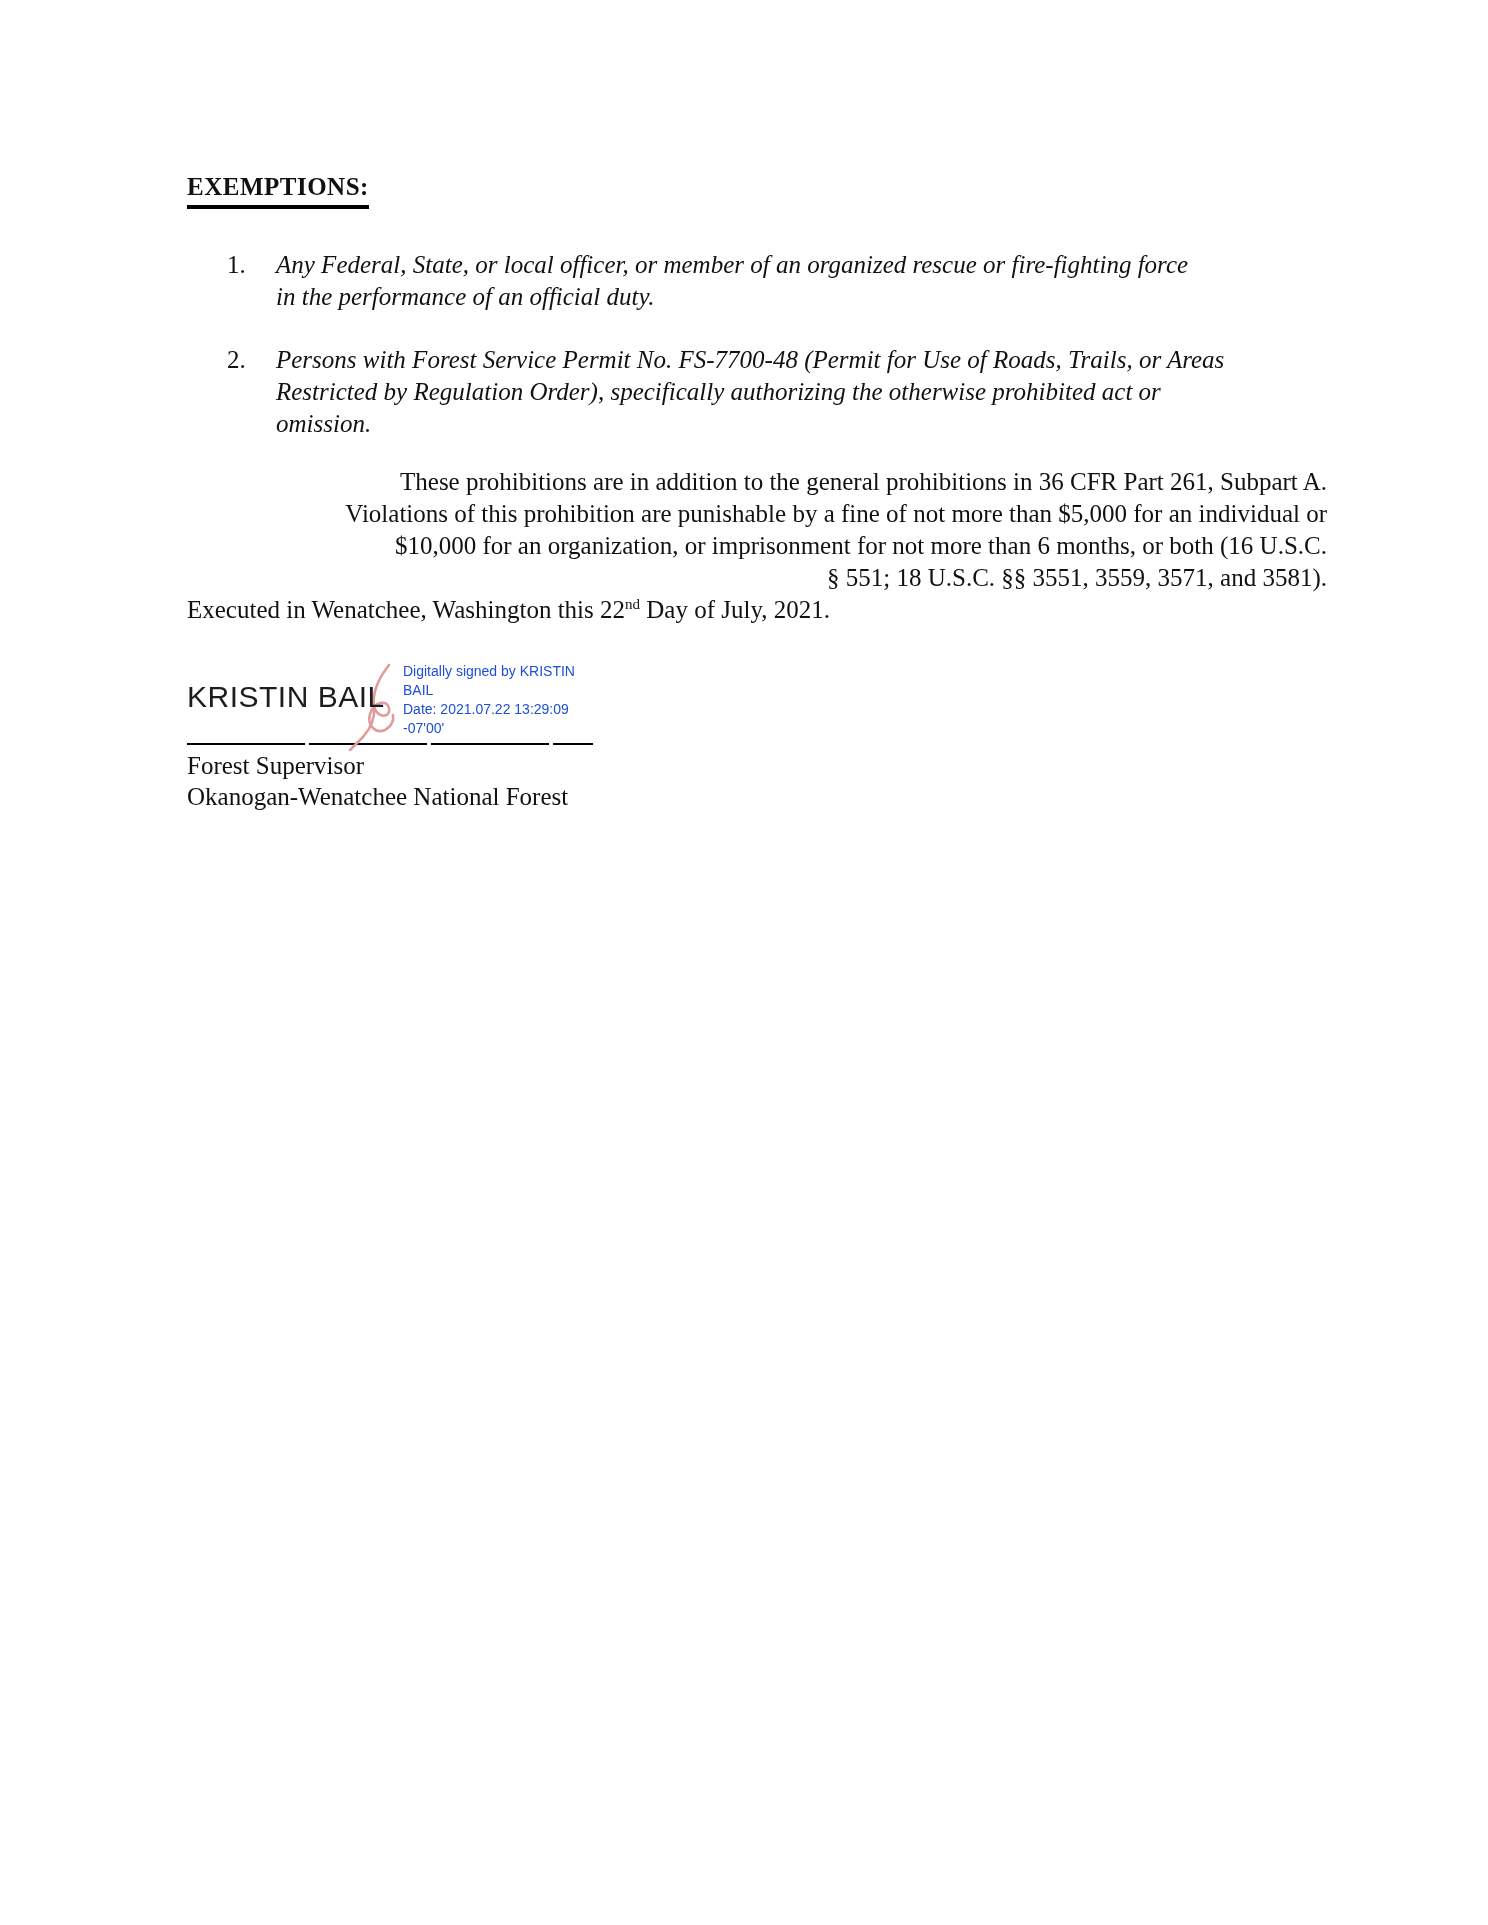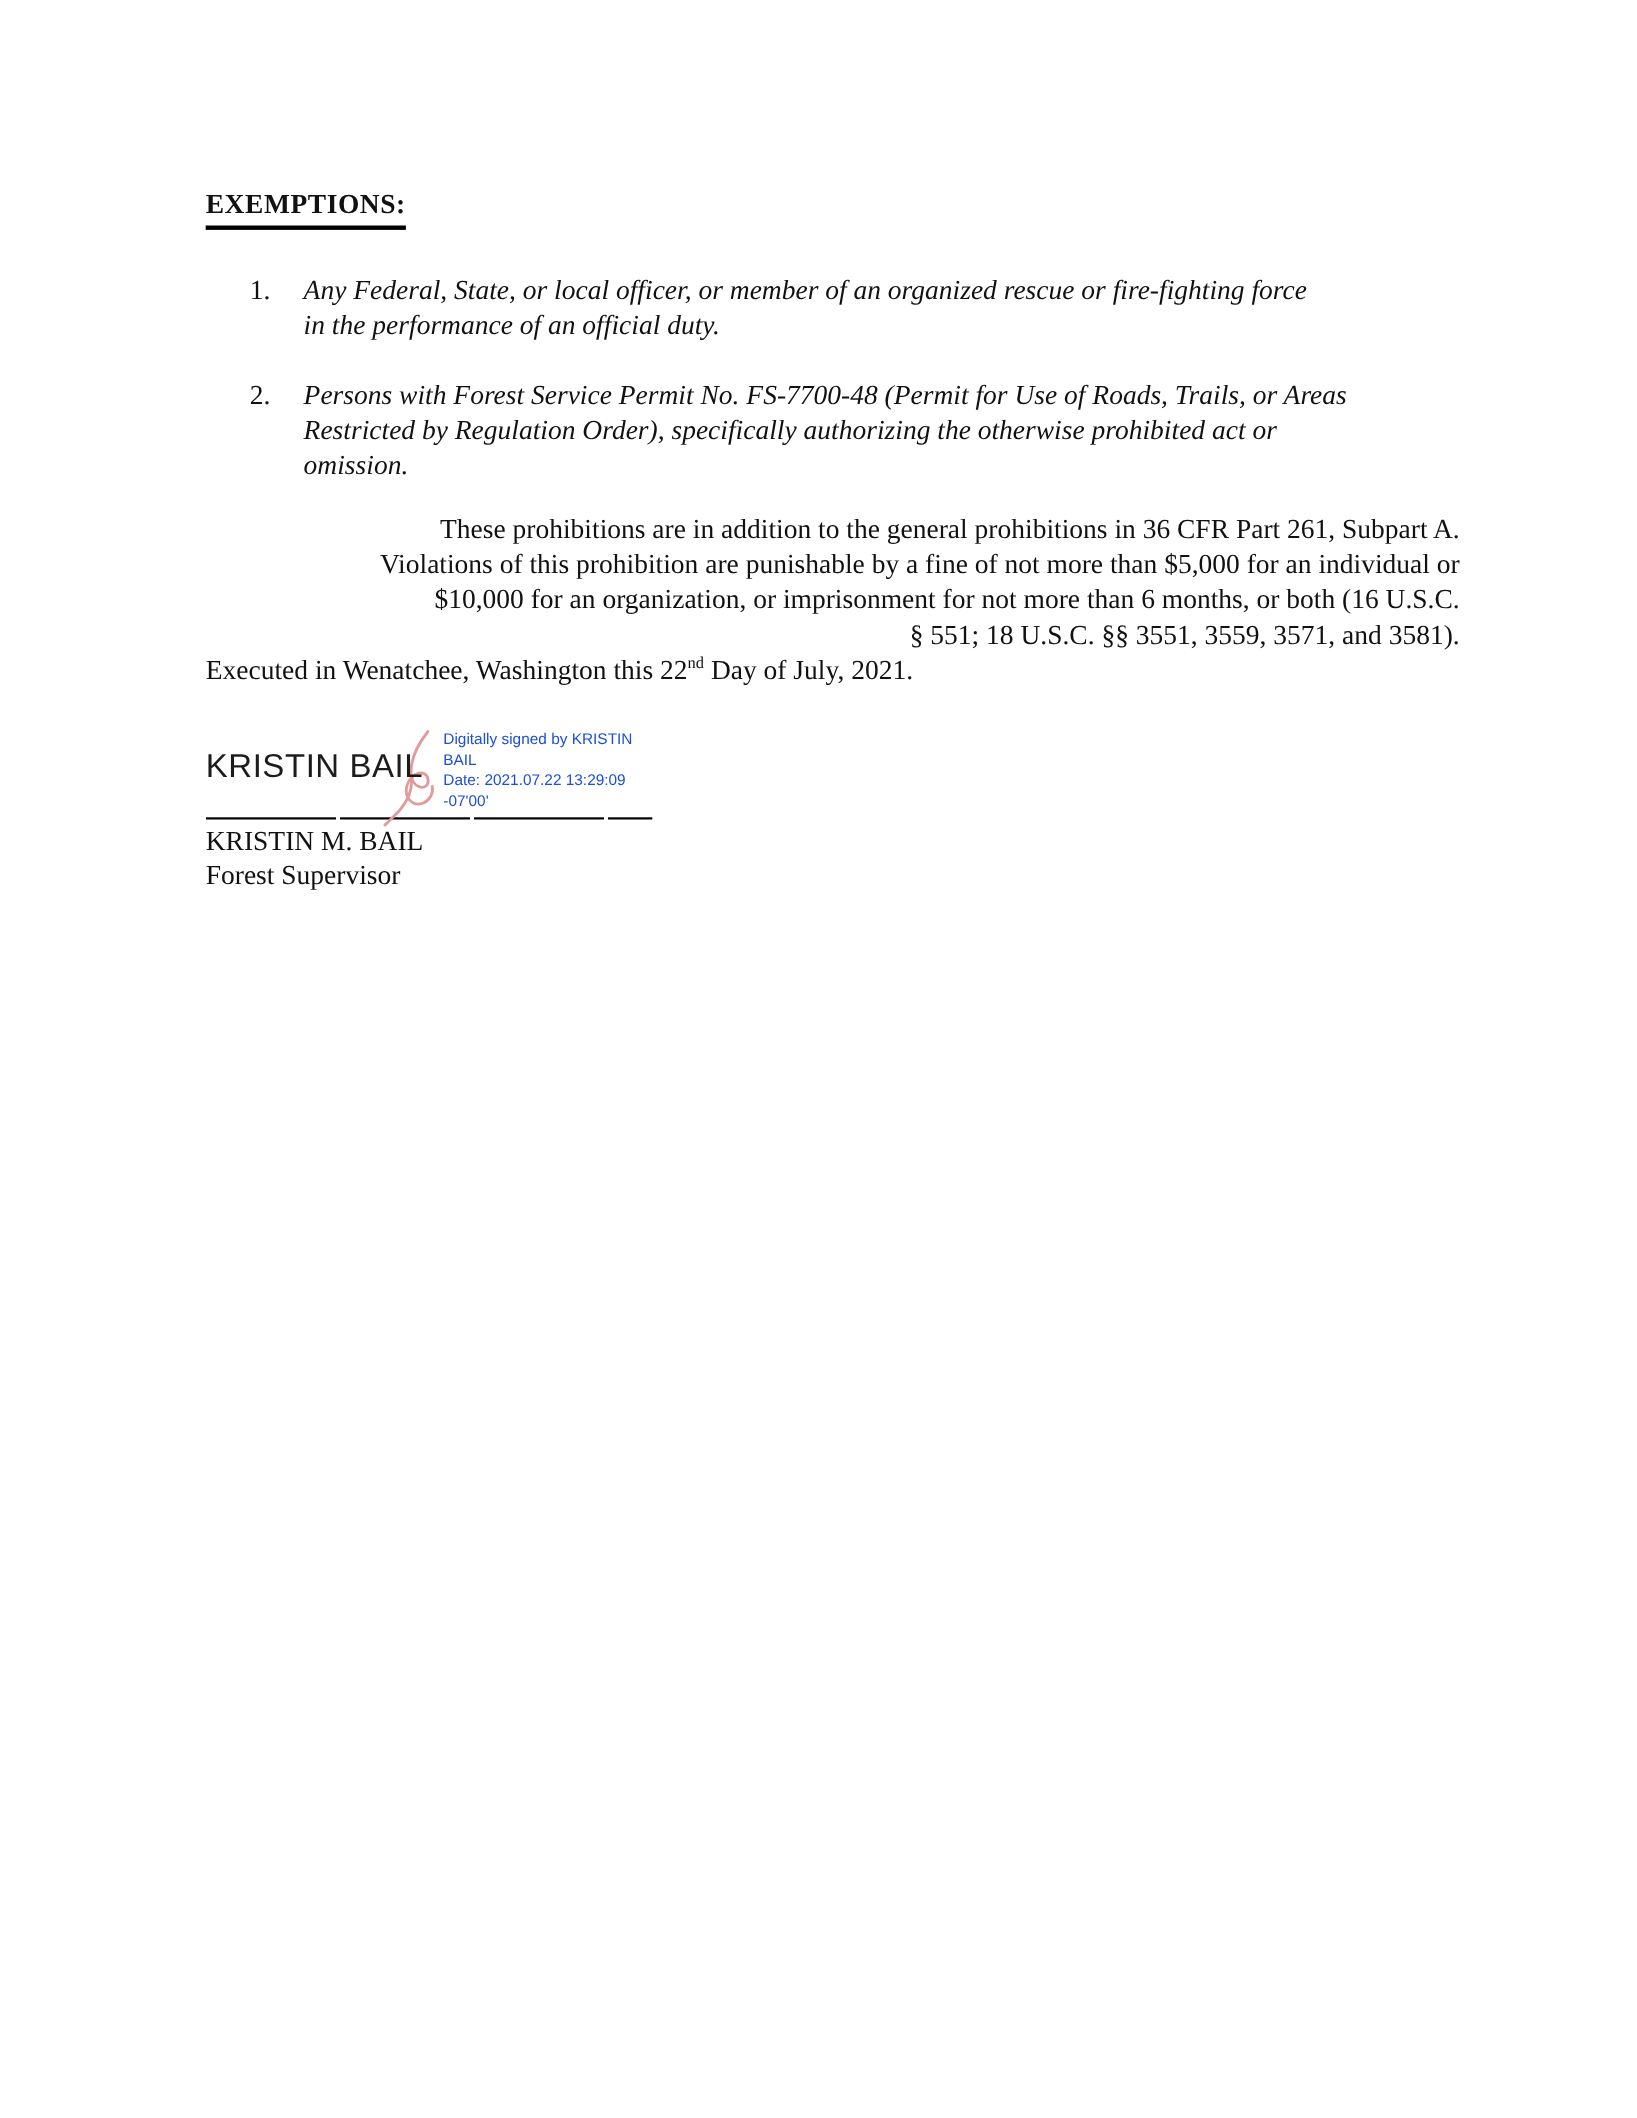--- a/index.html
+++ b/index.html
@@ -162,18 +162,18 @@
       </svg>
       <div class="sig-digital-name">KRISTIN BAIL</div>
       <div class="sig-digital-details">Digitally signed by KRISTIN
 BAIL
 Date: 2021.07.22 13:29:09
 -07'00'</div>
     </div>
 
     <div class="sig-block">
       <div class="sig-rule"></div>
-      <p>KRISTIN M. BAIL</p>
       <p>Forest Supervisor</p>
+      <p>Okanogan-Wenatchee National Forest</p>
     </div>
 
   </div>
 </div>
 
 </body></html>

